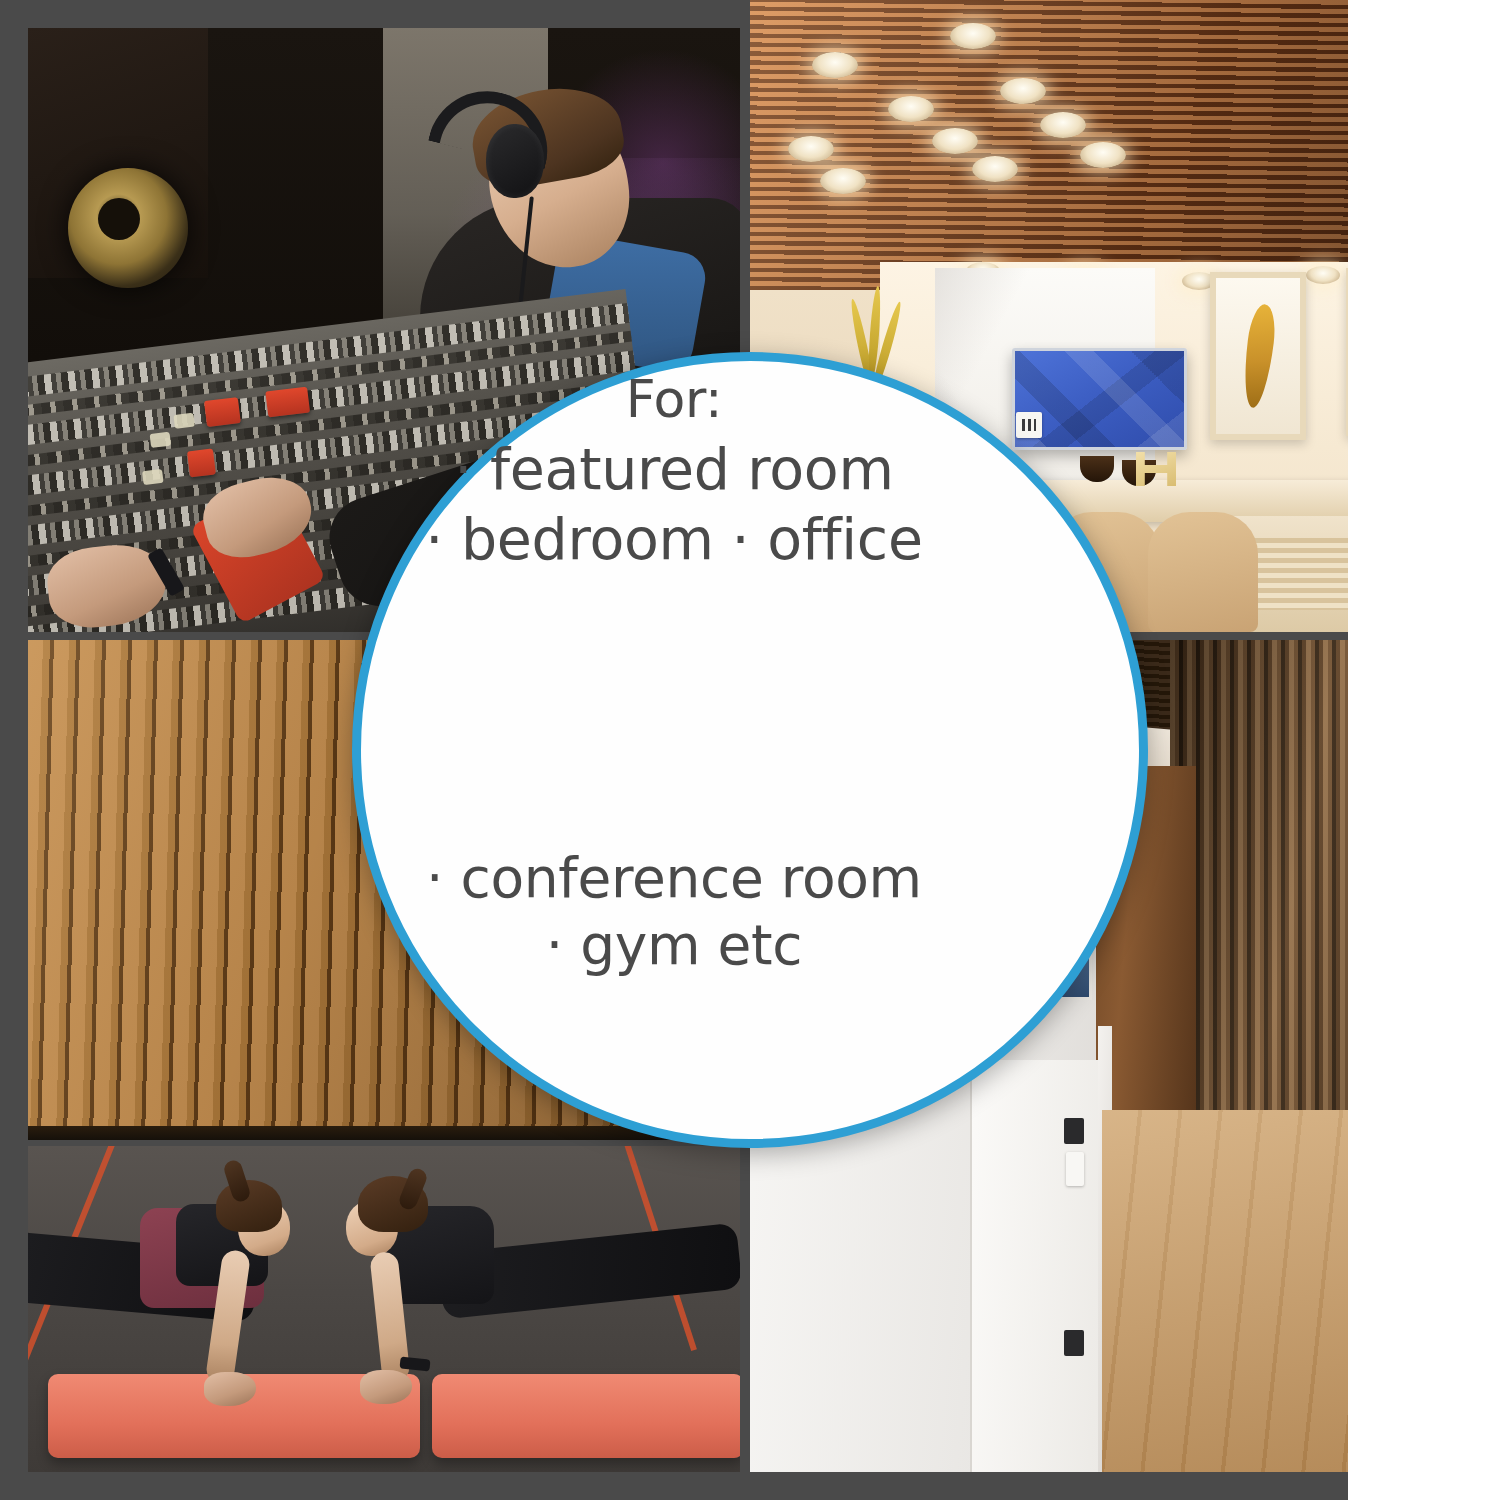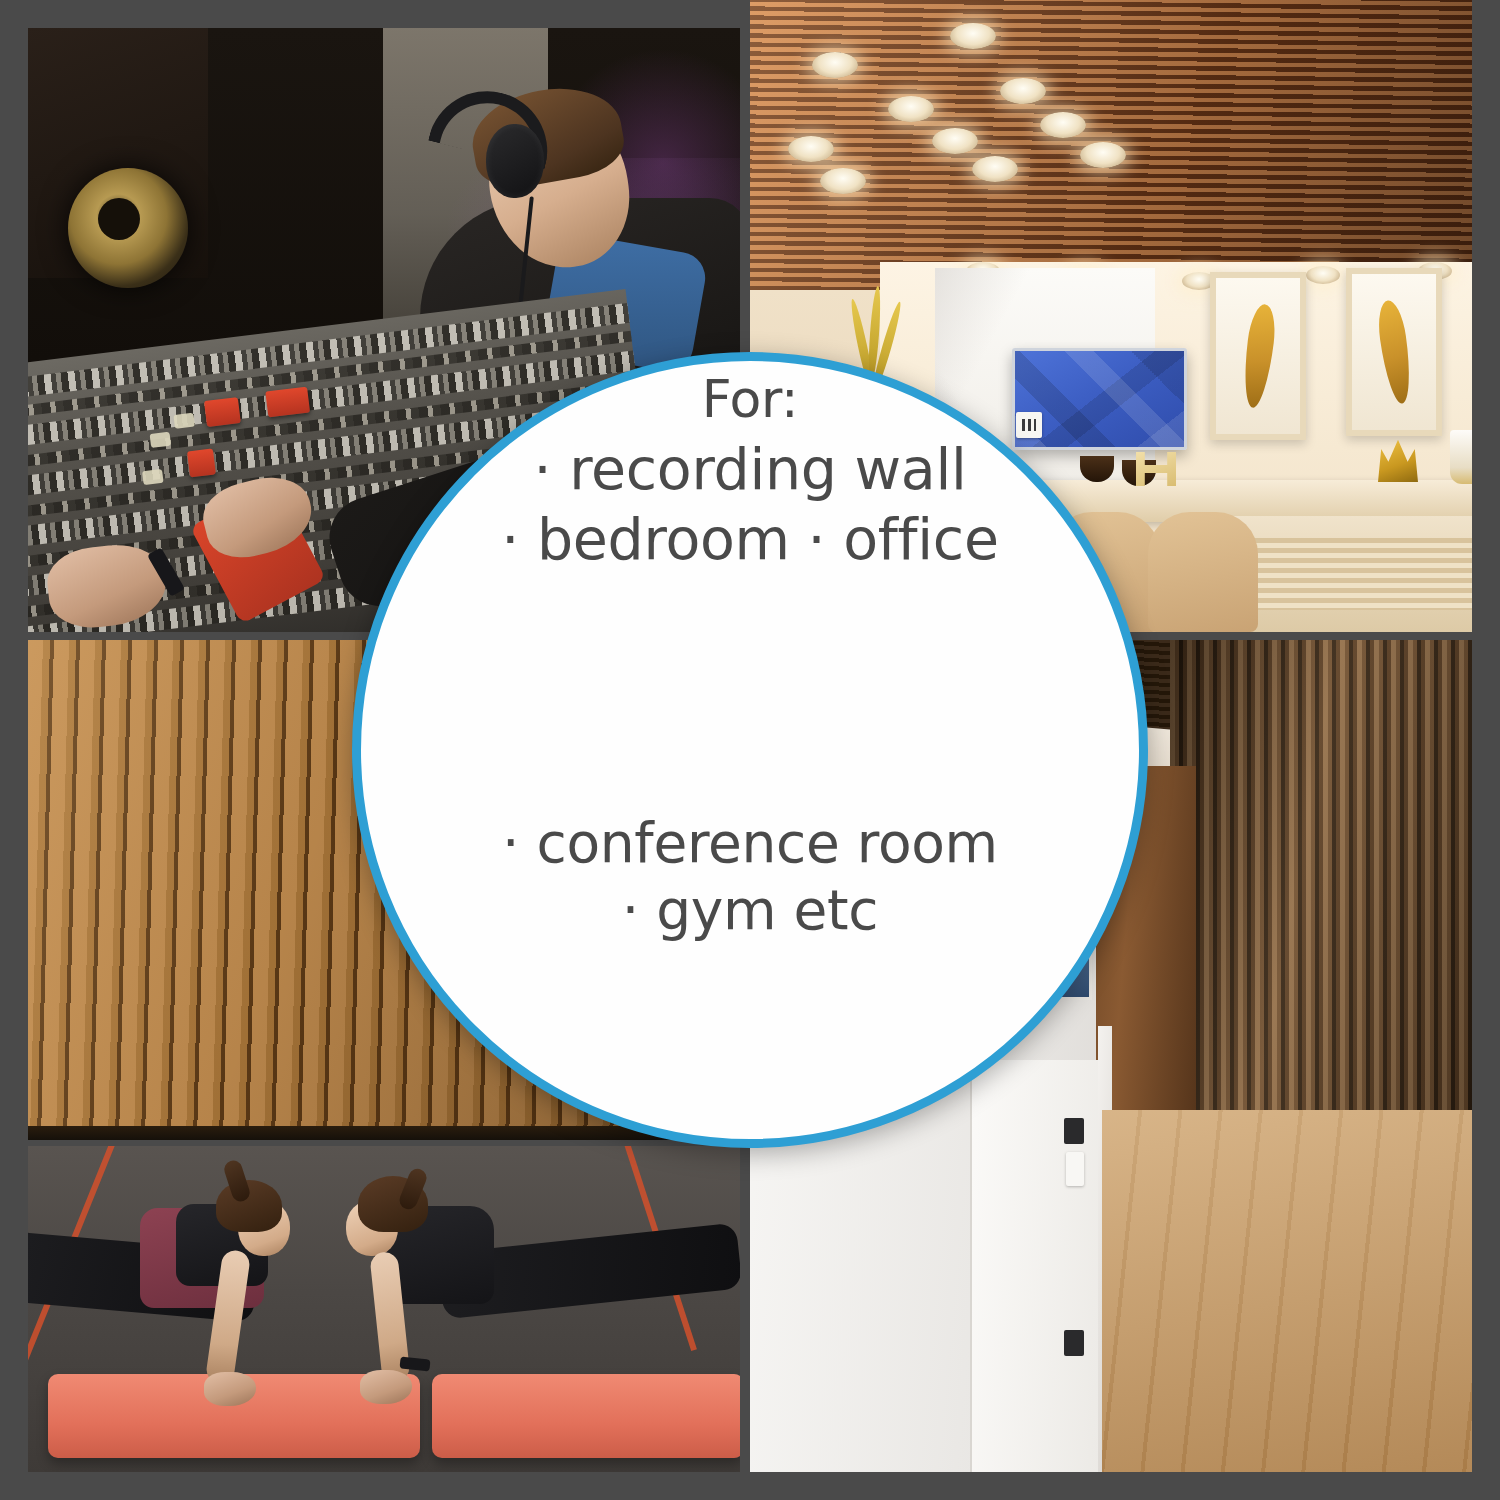--- a/index.html
+++ b/index.html
@@ -2,21 +2,21 @@
 <html><head>
 <meta charset="utf-8">
 <title>Product Applications</title>
 <style>
   * { margin:0; padding:0; box-sizing:border-box; }
   html,body { background:#ffffff; }
   body { font-family:"DejaVu Sans", sans-serif; }
 
   .stage {
     position:relative;
-    width:1500px; height:1500px;
+    width:1348px; height:1500px;
     background:#4a4a4a;
     overflow:hidden;
   }
 
   
   .tile { position:absolute; overflow:hidden; }
 
   
   .tile-studio { left:28px; top:28px; width:712px; height:604px; background:#14100c; }
   .studio-wall {
@@ -413,21 +413,21 @@
     left:50%; transform:translateX(-50%);
     width:700px; text-align:center;
     color:#4a4a4a;
     font-family:"DejaVu Sans", sans-serif;
     font-weight:400;
     line-height:1.22;
     letter-spacing:-0.3px;
     pointer-events:none;
   }
   .circle-text-top { top:368px; }
-  .circle-text-bottom { top:810px; }
+  .circle-text-bottom { top:845px; }
 
   .ct-lead { font-size:52px; margin-bottom:4px; }
   .ct-line { font-size:57px; white-space:nowrap; }
   .ct-line.small { font-size:55px; }
 
   
   .banner {
     position:absolute;
     left:0; top:640px;
     width:1500px; height:198px;
@@ -615,21 +615,21 @@
   <div class="gutter" style="left:0;     top:0;     width:750px;  height:28px;"></div>
   <div class="gutter" style="left:0;     top:1472px;width:1500px; height:28px;"></div>
   <div class="gutter" style="left:740px; top:0; width:10px; height:1500px;"></div>
   <div class="gutter" style="left:0; top:632px; width:750px; height:8px;"></div>
   <div class="gutter" style="left:0; top:1140px; width:750px; height:6px;"></div>
 
   <div class="circle"></div>
 
   <div class="circle-text circle-text-top">
     <div class="ct-lead">For:</div>
-    <div class="ct-line">· recording wall</div>
+    <div class="ct-line">· featured room</div>
     <div class="ct-line">· bedroom · office</div>
   </div>
 
 
   <div class="circle-text circle-text-bottom">
     <div class="ct-line small">· conference room</div>
     <div class="ct-line small">· gym etc</div>
   </div>
 
 </div>

